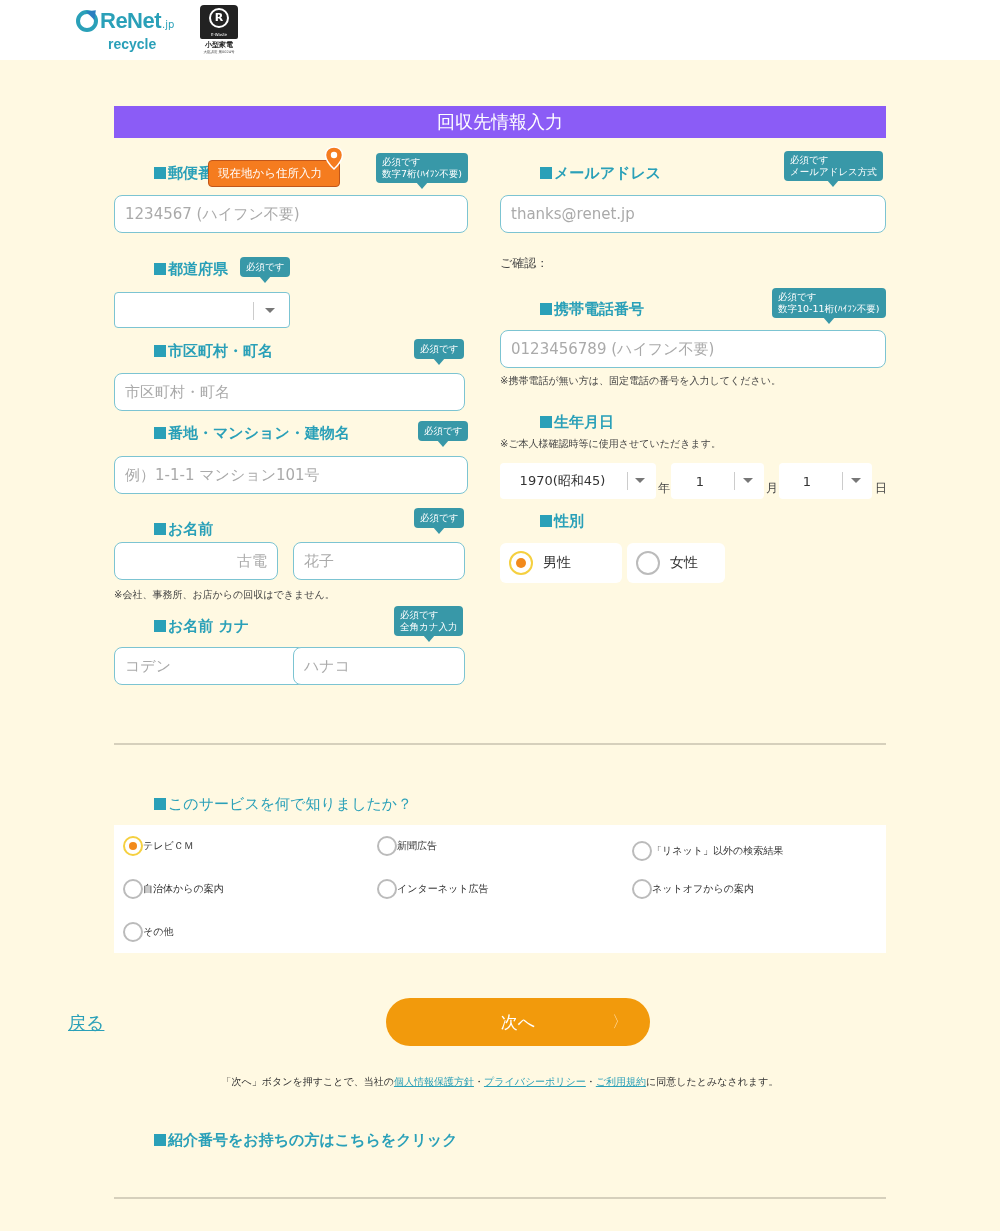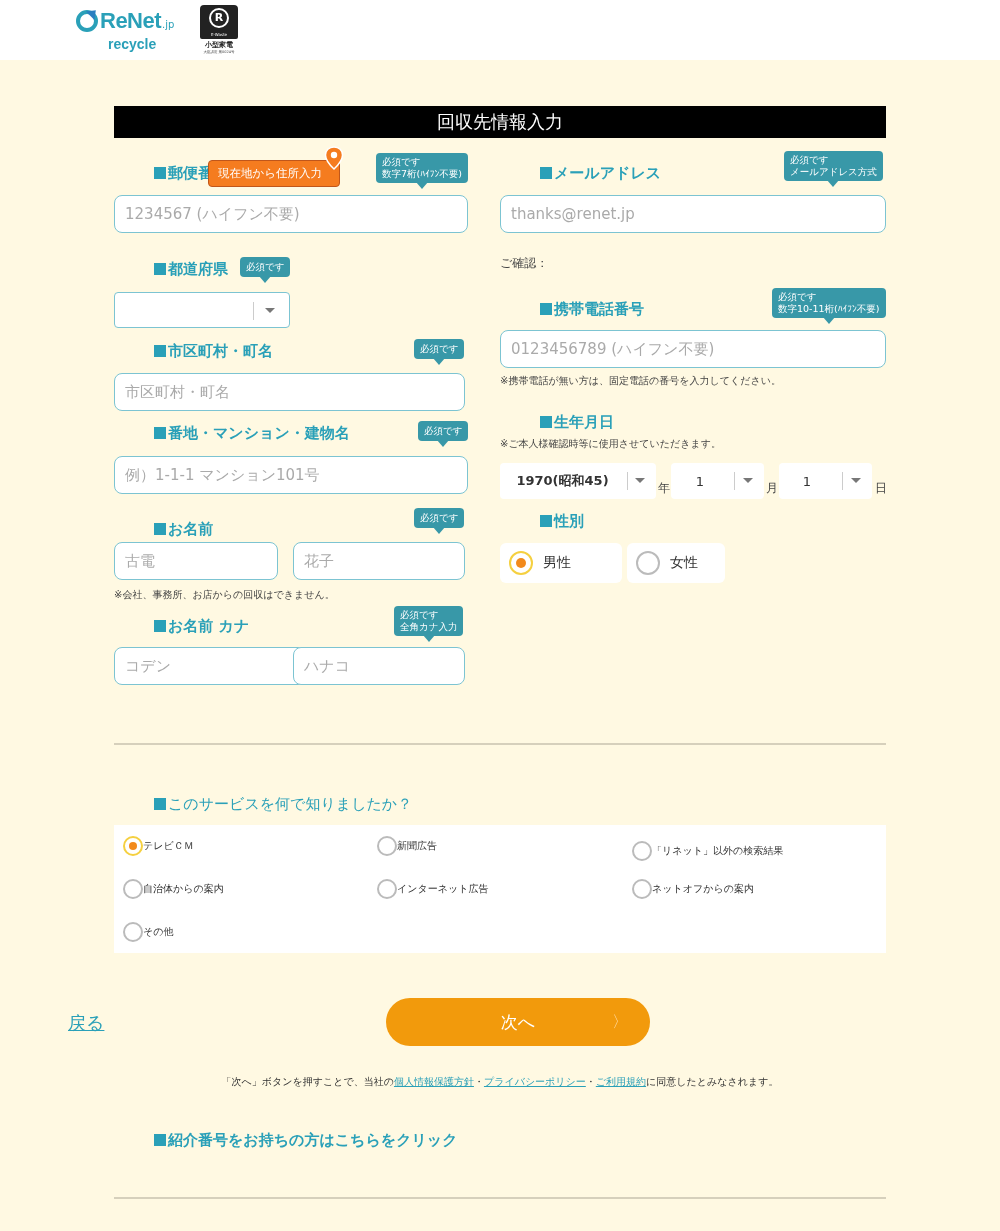--- a/index.html
+++ b/index.html
@@ -20,21 +20,21 @@
   .ewaste-r { position: absolute; left: 9px; top: 3px; width: 20px; height: 20px; border: 2px solid #fff; border-radius: 50%; color: #fff; font-size: 11px; font-weight: bold; text-align: center; line-height: 16px; }
   .ewaste-lbl { position: absolute; left: 0; bottom: 2px; width: 38px; text-align: center; font-size: 4px; color: #fff; }
   .ewaste-text { font-size: 7px; font-weight: bold; text-align: center; margin-top: 1px; color: #222; }
   .ewaste-small { font-size: 3.5px; text-align: center; color: #444; }
 
   .steps { position: absolute; left: 545px; top: 18px; display: flex; }
   .step { width: 95px; margin-right: 4px; text-align: center; font-size: 14px; color: #444; padding-bottom: 5px; border-bottom: 3px solid #ddd; }
   .step.active { border-bottom-color: #2aa0b8; }
 
   
-  .section-title { position: absolute; left: 114px; top: 106px; width: 772px; height: 32px; background: #000000; color: #fff; text-align: center; font-size: 18px; line-height: 32px; }
+  .section-title { position: absolute; left: 114px; top: 106px; width: 772px; height: 32px; background: #8b5cf6; color: #fff; text-align: center; font-size: 18px; line-height: 32px; }
 
   .label { position: absolute; font-size: 15px; color: #2aa0b8; font-weight: bold; white-space: nowrap; padding-left: 40px; }
   .label .sq { display: inline-block; width: 12px; height: 12px; background: #2aa0b8; margin-right: 2px; vertical-align: -1px; }
 
   .tip { position: absolute; background: #3898a8; color: #fff; font-size: 9.5px; line-height: 12px; padding: 3px 6px; border-radius: 4px; white-space: nowrap; }
   .tip::after { content: ""; position: absolute; left: 50%; margin-left: -6px; bottom: -6px; border-left: 6px solid transparent; border-right: 6px solid transparent; border-top: 7px solid #3898a8; }
   .tip.one { padding: 4px 6px; }
 
   .input { position: absolute; height: 38px; background: #fff; border: 1.5px solid #7cc4d2; border-radius: 8px; padding: 0 10px; font-size: 15px; color: #aaa; line-height: 35px; font-family: "DejaVu Sans", sans-serif; outline: none; }
   .input::placeholder { color: #aaa; }
@@ -122,21 +122,21 @@
 <div class="label" style="left:114px; top:342px;"><span class="sq"></span><span>市区町村・町名</span></div>
 <div class="tip one" style="left:414px; top:339px;">必須です</div>
 <input class="input" style="left: 114px; top: 373px; width: 351px;" placeholder="市区町村・町名">
 
 <div class="label" style="left:114px; top:424px;"><span class="sq"></span><span>番地・マンション・建物名</span></div>
 <div class="tip one" style="left:418px; top:421px;">必須です</div>
 <input class="input" style="left: 114px; top: 456px; width: 354px;" placeholder="例）1-1-1 マンション101号">
 
 <div class="label" style="left:114px; top:520px;"><span class="sq"></span><span>お名前</span></div>
 <div class="tip one" style="left:414px; top:508px;">必須です</div>
-<input class="input" style="left: 114px; top: 542px; width: 164px;" placeholder="古電">
+<input class="input" style="left: 114px; top: 542px; width: 164px; text-align: right;" placeholder="古電">
 <input class="input" style="left: 293px; top: 542px; width: 172px;" placeholder="花子">
 <div class="note" style="left:114px; top:588px;">※会社、事務所、お店からの回収はできません。</div>
 
 <div class="label" style="left:114px; top:617px;"><span class="sq"></span><span>お名前 カナ</span></div>
 <div class="tip" style="left:394px; top:606px;">
   <div>必須です</div>
     <div>全角カナ入力</div>
 </div>
 <input class="input" style="left: 114px; top: 647px; width: 192px;" placeholder="コデン">
 <input class="input" style="left: 293px; top: 647px; width: 172px;" placeholder="ハナコ">
@@ -153,21 +153,21 @@
 <div class="tip" style="left:772px; top:288px;">
   <div>必須です</div>
     <div>数字10-11桁(ﾊｲﾌﾝ不要)</div>
 </div>
 <input class="input" style="left: 500px; top: 330px; width: 386px;" placeholder="0123456789 (ハイフン不要)">
 <div class="note" style="left:500px; top:374px;">※携帯電話が無い方は、固定電話の番号を入力してください。</div>
 
 <div class="label" style="left:500px; top:413px;"><span class="sq"></span><span>生年月日</span></div>
 <div class="note" style="left:500px; top:437px;">※ご本人様確認時等に使用させていただきます。</div>
 <div class="select" style="left:500px; top:463px; width:156px;">
-  <div class="val" style="width:125px;font-weight:bold;">1970(昭和45)</div>
+  <div class="val" style="width:125px;">1970(昭和45)</div>
   <div class="sep" style="left:127px;"></div>
   <div class="caret" style="left:135px;"></div>
 </div>
 <div class="unit" style="left:658px; top:480px;">年</div>
 <div class="select" style="left:671px; top:463px; width:93px;">
   <div class="val" style="width:58px;">1</div>
   <div class="sep" style="left:63px;"></div>
   <div class="caret" style="left:72px;"></div>
 </div>
 <div class="unit" style="left:766px; top:480px;">月</div>

